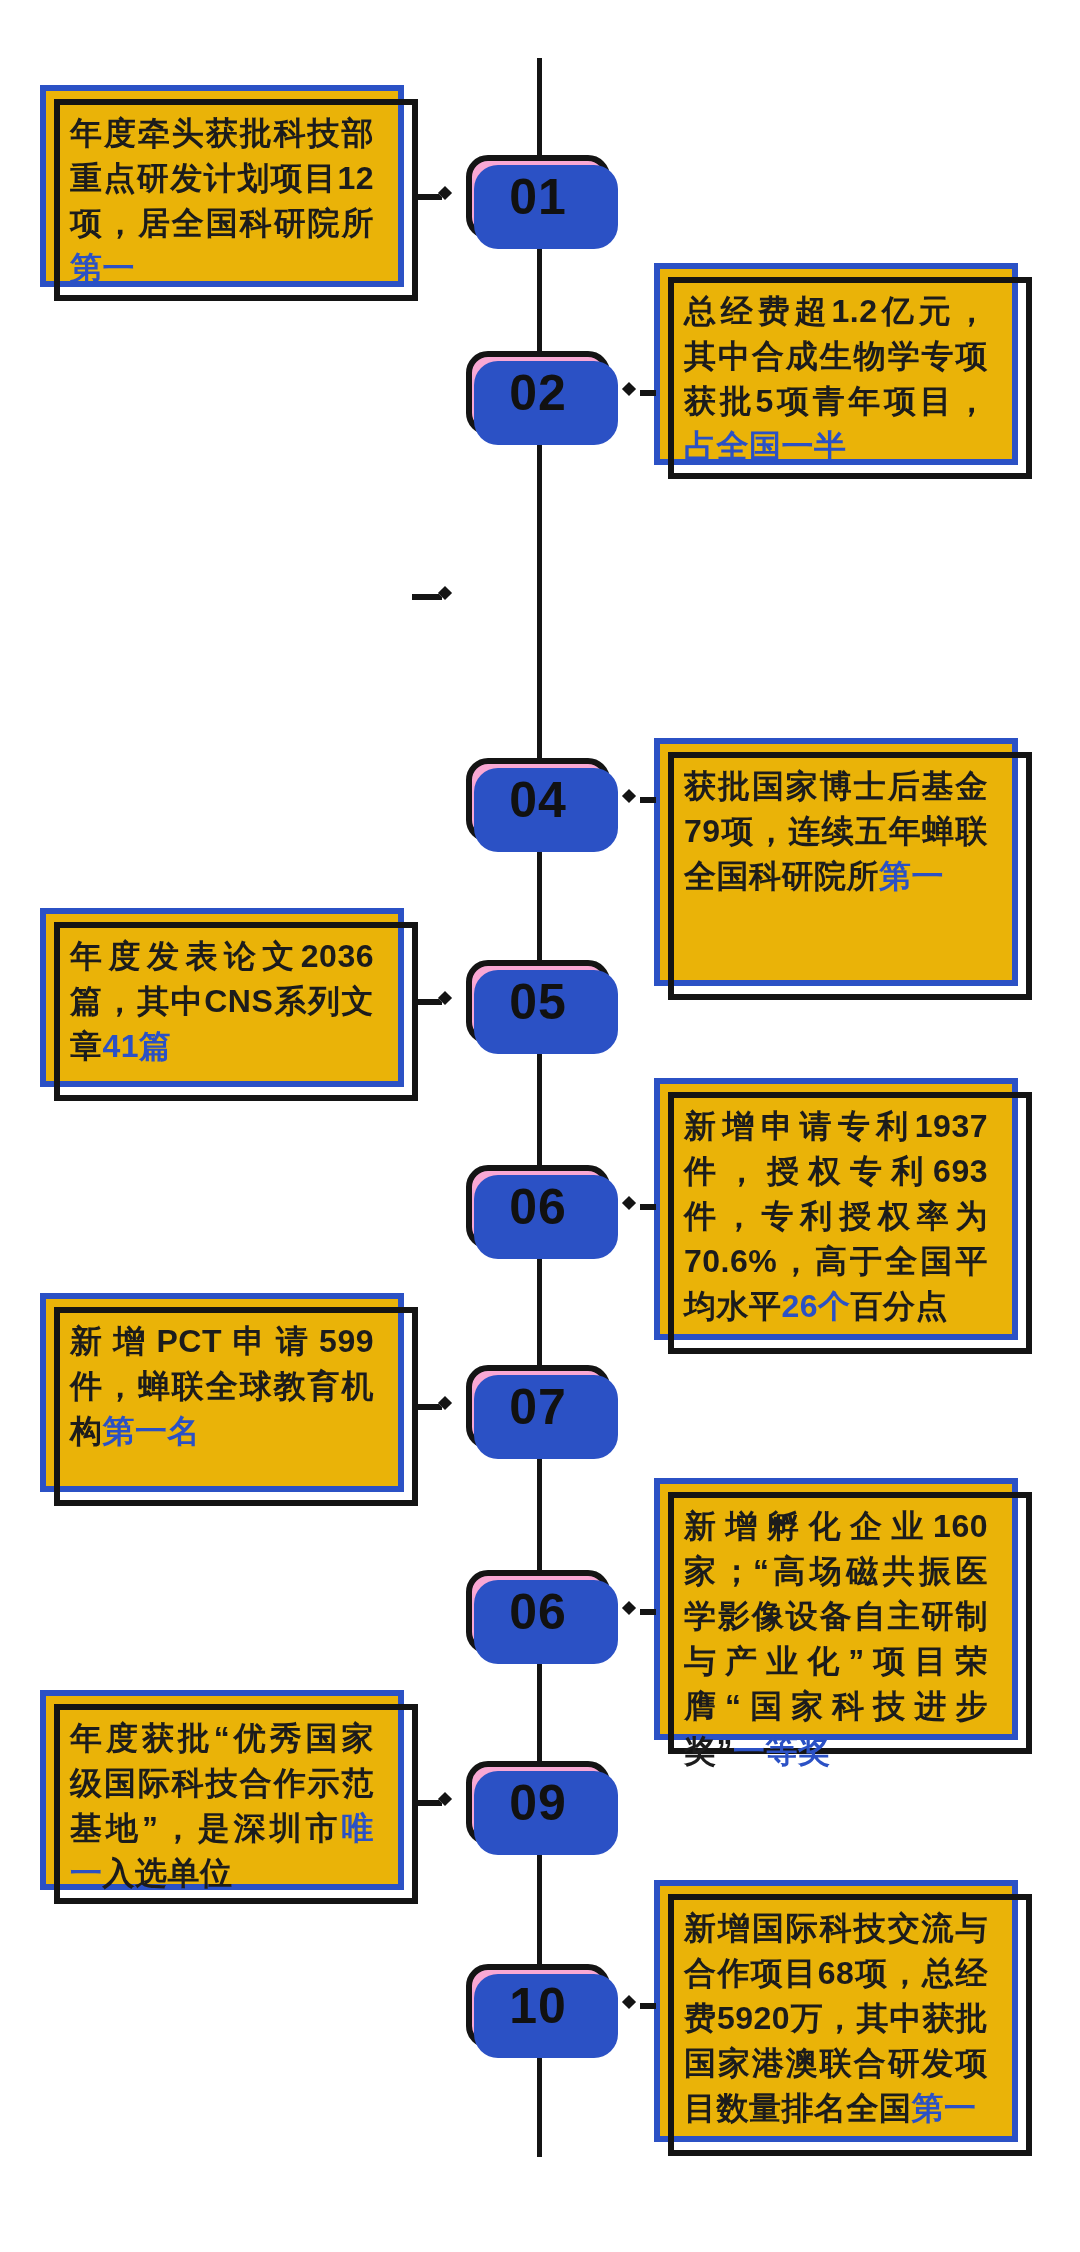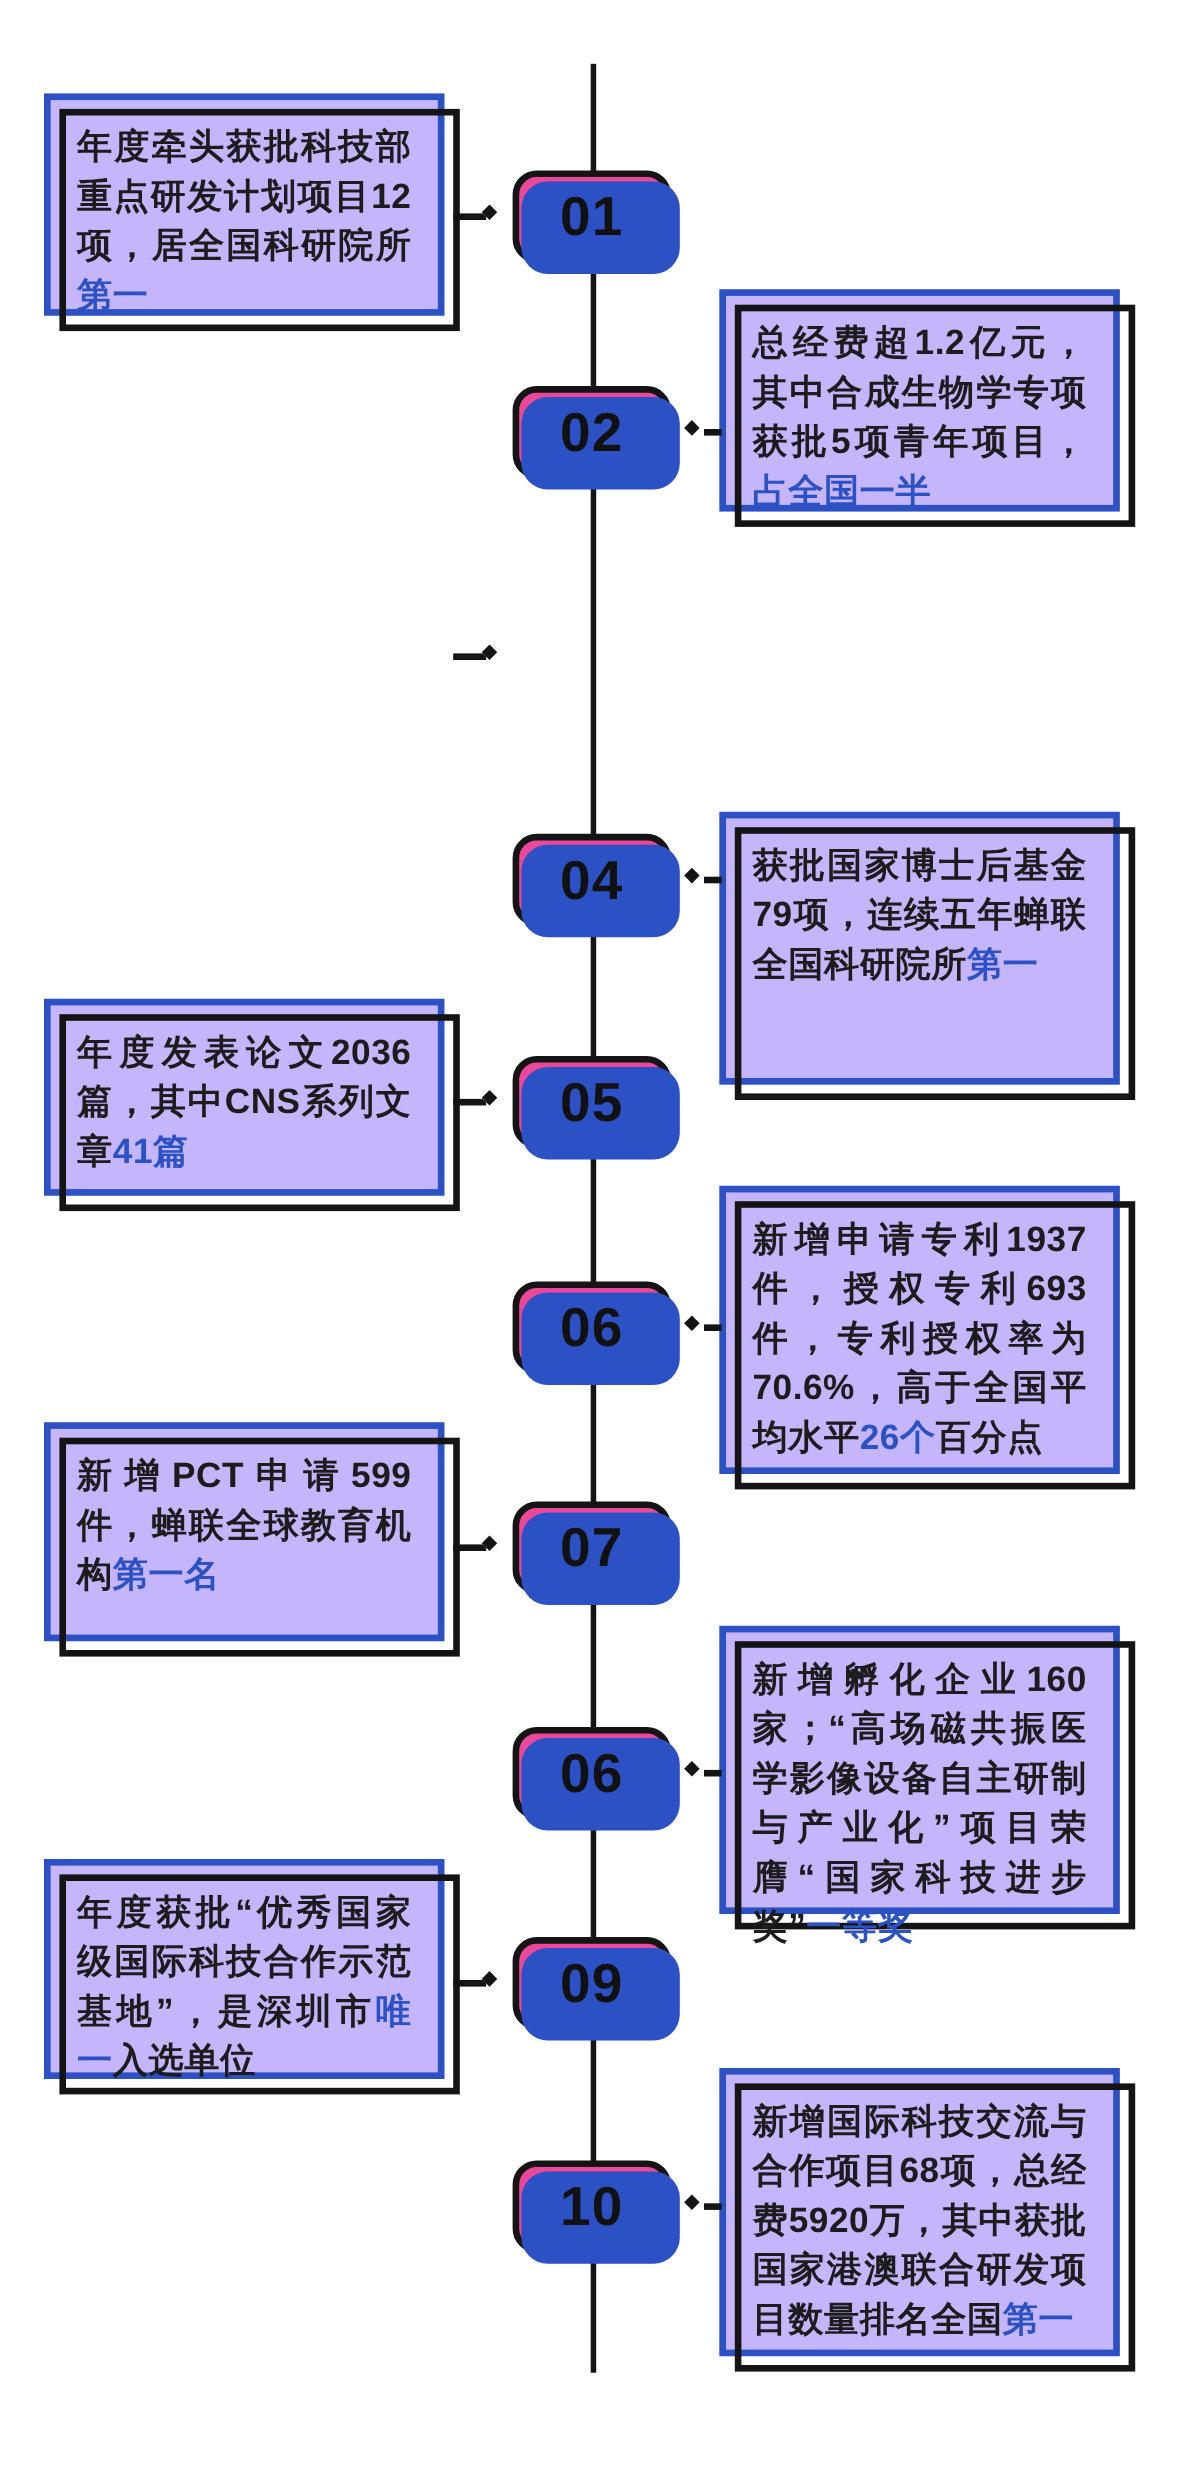--- a/index.html
+++ b/index.html
@@ -14,21 +14,21 @@
     font-family:"Liberation Sans","DejaVu Sans",sans-serif;
     overflow:hidden;
   }
   .axis{
     position:absolute;left:537px;top:58px;width:5px;height:2099px;
     background:var(--ink);z-index:0;
   }
   .item{position:absolute;inset:0;pointer-events:none;}
   
   .box{
-    position:absolute;width:364px;background:#c4b5fd;
+    position:absolute;width:364px;background:#eab308;
     border:6px solid var(--accent);
     padding:20px 24px 0 24px;
     z-index:1;
   }
   .box.left{left:40px;}
   .box.right{left:654px;}
   .box::after{
     content:"";position:absolute;
     top:8px;left:8px;right:-20px;bottom:-20px;
     border:6px solid var(--ink);
@@ -43,21 +43,21 @@
   .conn-line{
     position:absolute;height:6px;background:var(--ink);z-index:1;
   }
   .diamond{
     position:absolute;width:8px;height:8px;background:#ffffff;
     border:5px solid var(--ink);transform:rotate(45deg);z-index:2;
   }
   
   .node{
     position:absolute;left:466px;width:144px;height:84px;
-    background:#ec4899;border:6px solid var(--ink);border-radius:22px;
+    background:#f9a8d4;border:6px solid var(--ink);border-radius:22px;
     display:flex;align-items:center;justify-content:center;
     z-index:2;
   }
   .node::before{
     content:"";position:absolute;inset:-6px;
     transform:translate(8px,10px);
     background:var(--accent);border-radius:24px;z-index:-1;
   }
   .node-number{
     font-size:50px;font-weight:700;color:#111111;letter-spacing:1px;

